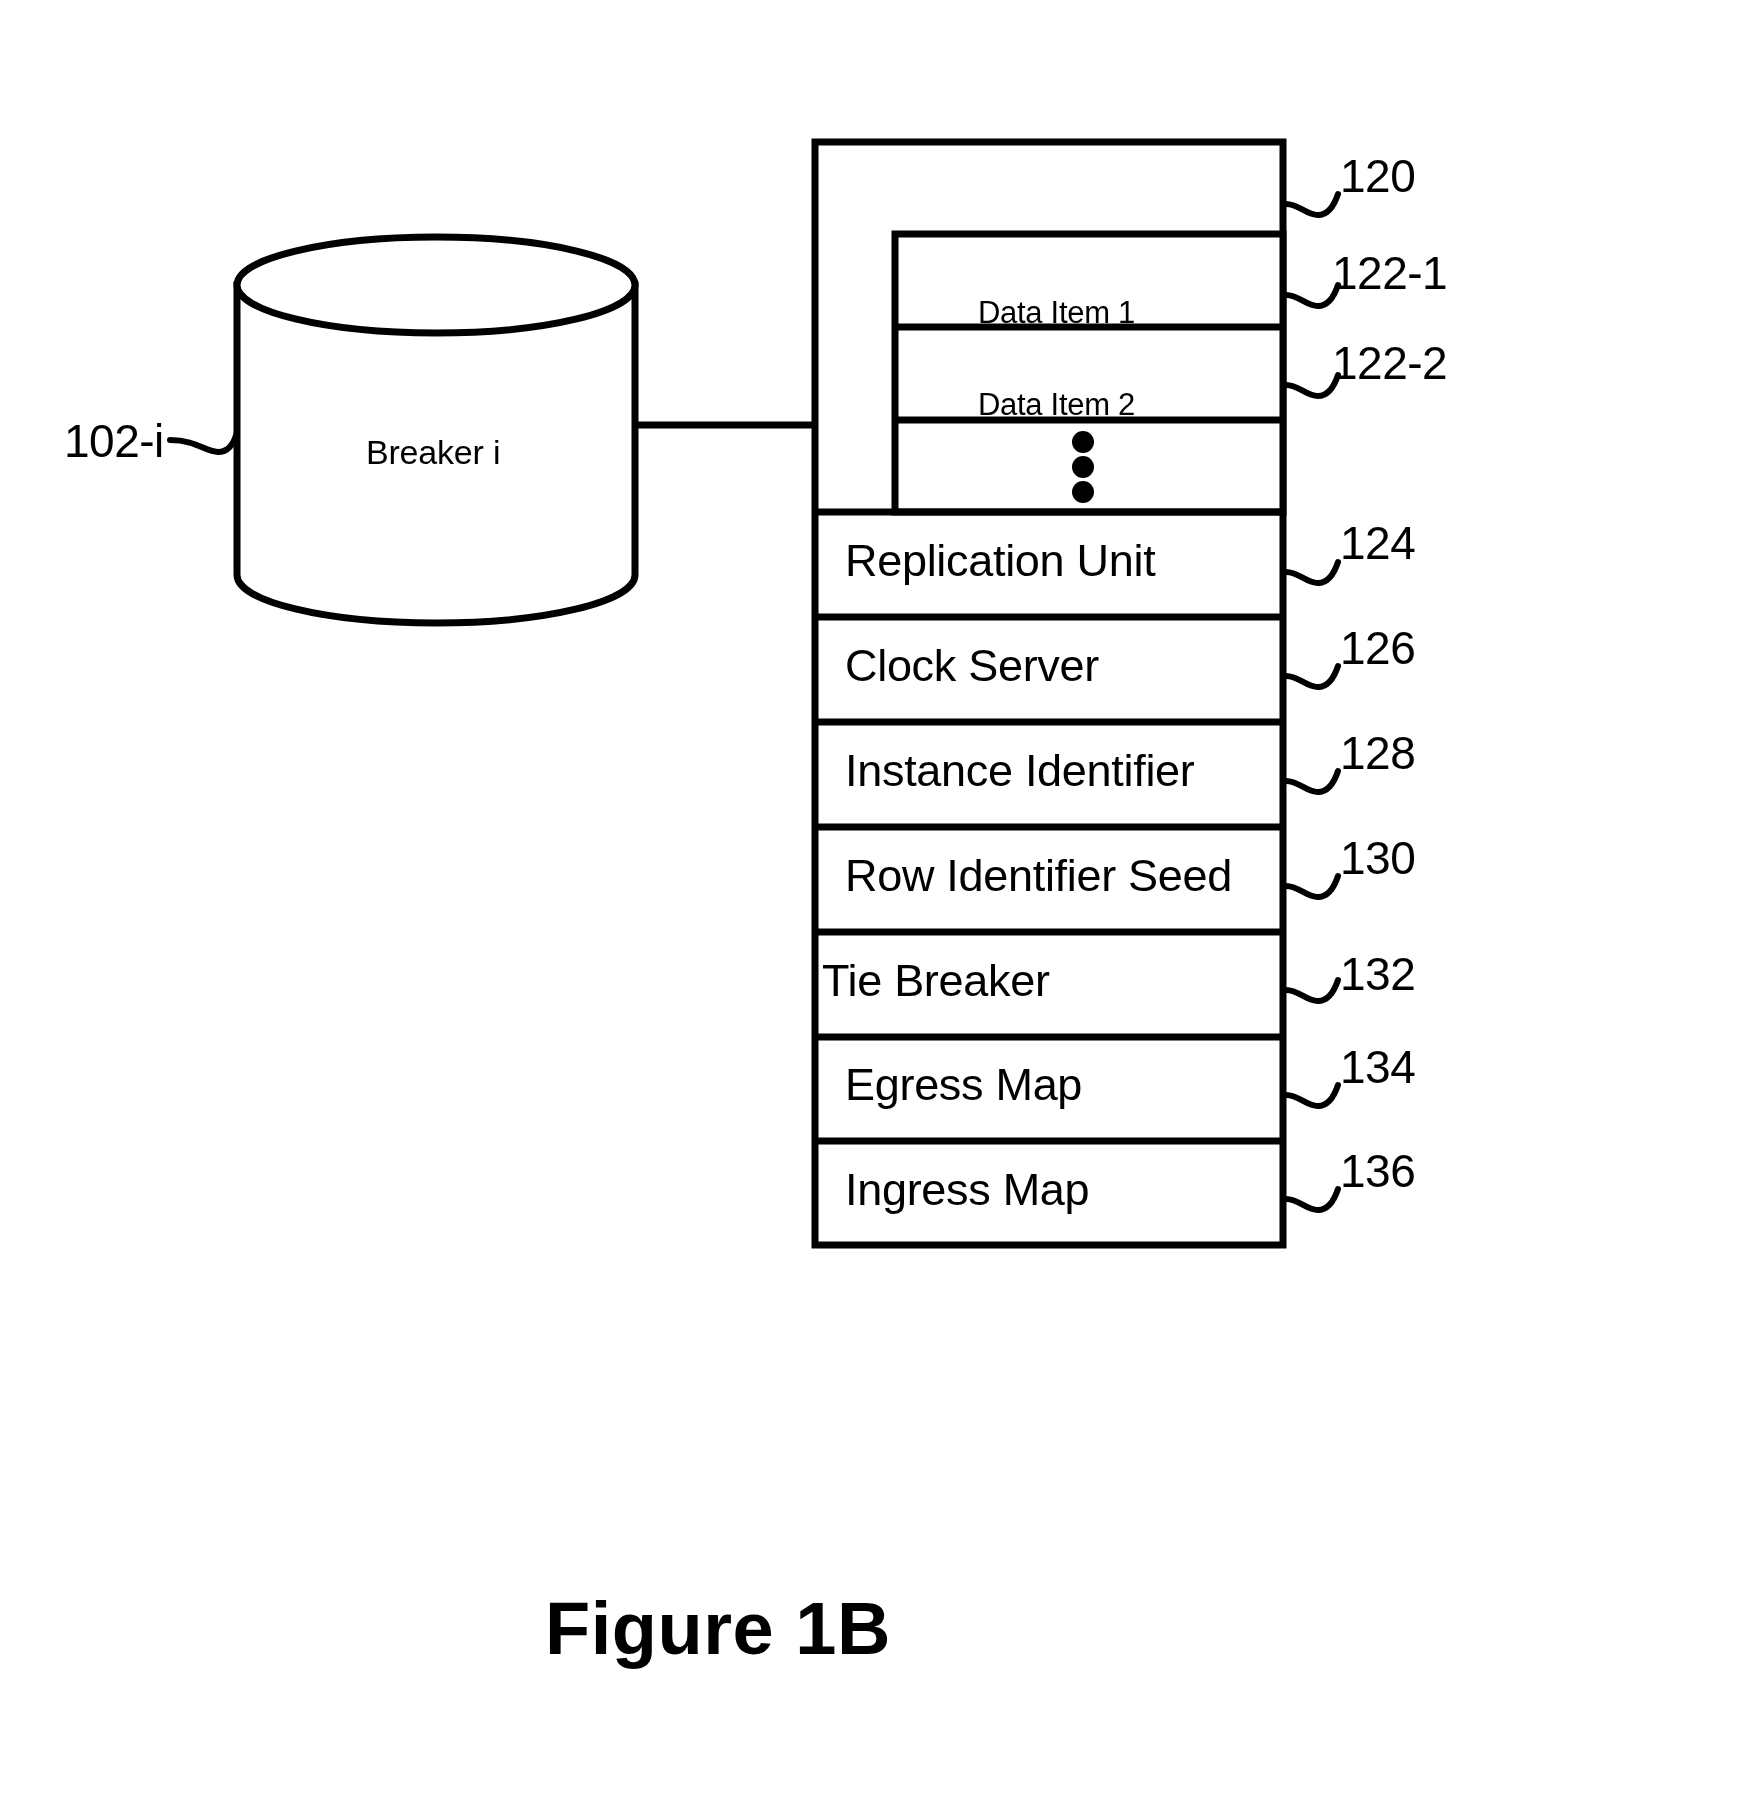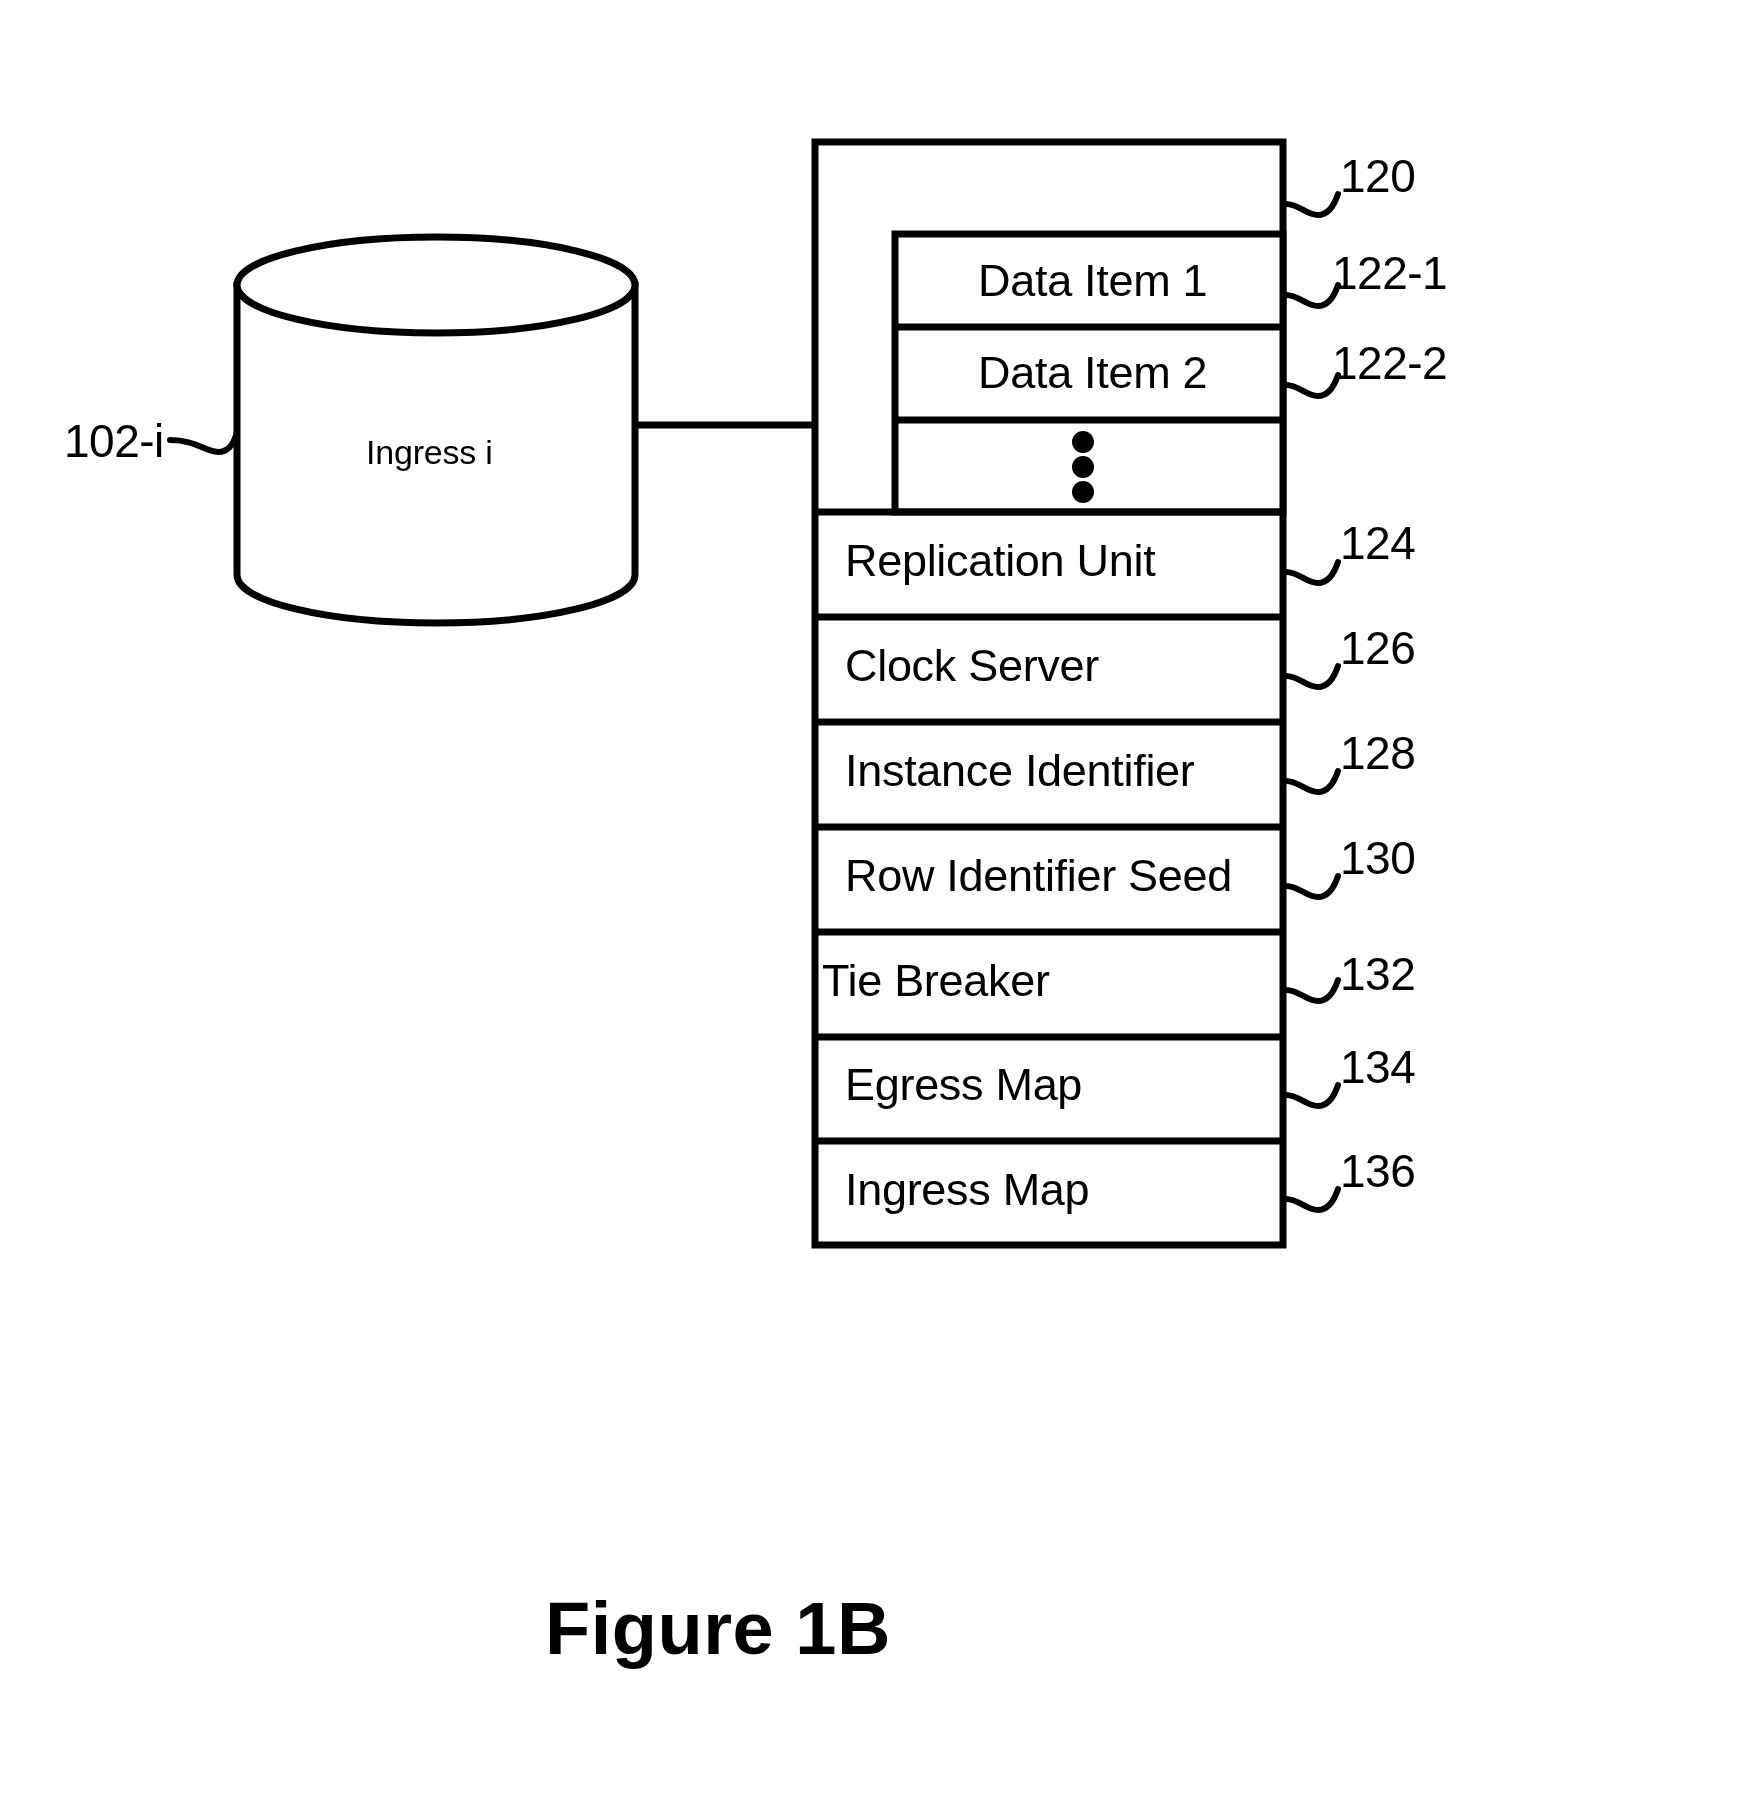--- a/index.html
+++ b/index.html
@@ -60,22 +60,23 @@
   }
   .row-label {
     font-size: 45px;
     letter-spacing: -0.3px;
   }
   .header-label {
     font-size: 45px;
     letter-spacing: -0.3px;
   }
   .item-label {
-    font-size: 45px;
+    font-size: 31px;
     letter-spacing: -0.3px;
+    margin-top: 39px;
   }
   .cyl-label {
     font-size: 34px;
     letter-spacing: -0.2px;
   }
   .refnum {
     font-size: 46px;
     letter-spacing: -0.5px;
   }
   .refnum-left {
@@ -133,21 +134,21 @@
     <path class="stroke-thin" d="M1286,676 C1299,676 1306,687 1318,687 C1328,687 1334,678 1338,666"></path>
     <path class="stroke-thin" d="M1286,781 C1299,781 1306,792 1318,792 C1328,792 1334,783 1338,771"></path>
     <path class="stroke-thin" d="M1286,886 C1299,886 1306,897 1318,897 C1328,897 1334,888 1338,876"></path>
     <path class="stroke-thin" d="M1286,990 C1299,990 1306,1001 1318,1001 C1328,1001 1334,992 1338,980"></path>
     <path class="stroke-thin" d="M1286,1095 C1299,1095 1306,1106 1318,1106 C1328,1106 1334,1097 1338,1085"></path>
     <path class="stroke-thin" d="M1286,1199 C1299,1199 1306,1210 1318,1210 C1328,1210 1334,1201 1338,1189"></path>
   </svg>
 
   <div class="txt refnum-left" style="left:64px; top:418px;">102-i</div>
 
-  <div class="txt cyl-label" style="left:366px; top:435px;">Ingress i</div>
+  <div class="txt cyl-label" style="left:366px; top:435px;">Breaker i</div>
 
   <div class="txt refnum" style="left:1340px; top:153px;">120</div>
 
   <div class="txt item-label" style="left:978px; top:258px;">Data Item 1</div>
   <div class="txt refnum" style="left:1332px; top:250px;">122-1</div>
 
   <div class="txt item-label" style="left:978px; top:350px;">Data Item 2</div>
   <div class="txt refnum" style="left:1332px; top:340px;">122-2</div>
 
   <div class="txt row-label" style="left:845px; top:538px;">Replication Unit</div>

